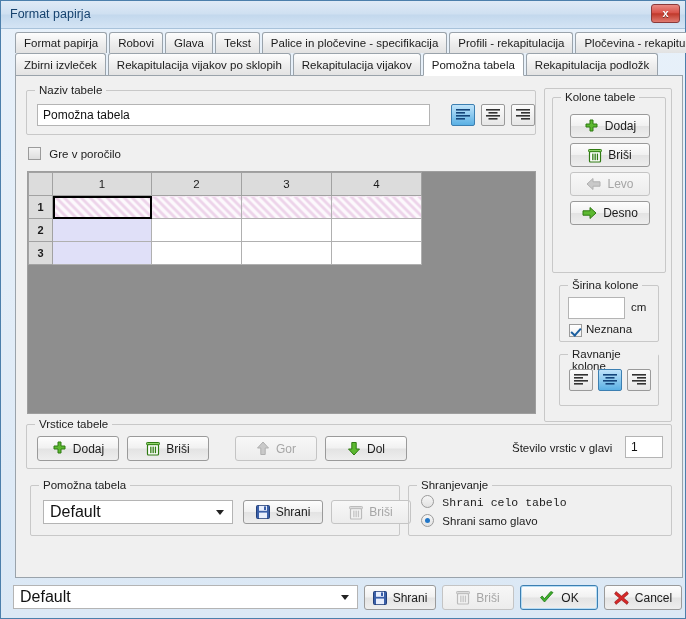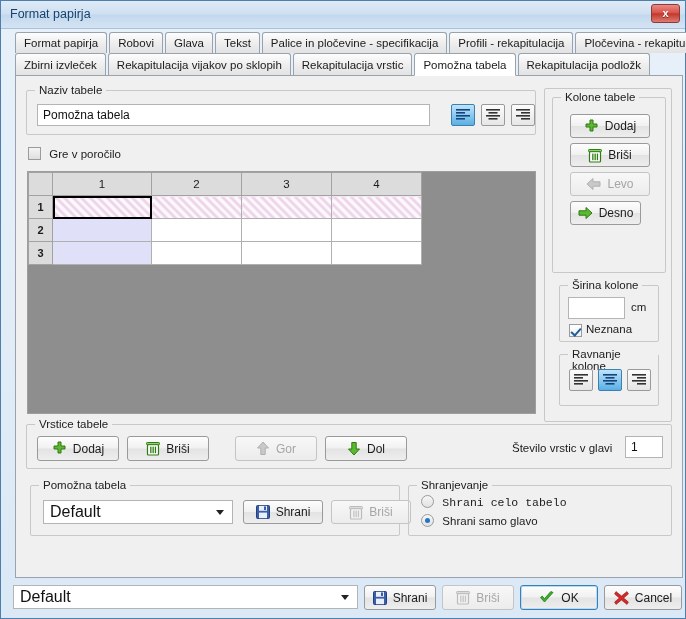--- a/index.html
+++ b/index.html
@@ -173,21 +173,21 @@
       <div class="tab">Robovi</div>
       <div class="tab">Glava</div>
       <div class="tab">Tekst</div>
       <div class="tab">Palice in pločevine - specifikacija</div>
       <div class="tab">Profili - rekapitulacija</div>
       <div class="tab">Pločevina - rekapitulacija</div>
     </div>
     <div class="tabrow r2">
       <div class="tab">Zbirni izvleček</div>
       <div class="tab">Rekapitulacija vijakov po sklopih</div>
-      <div class="tab">Rekapitulacija vrstic</div>
+      <div class="tab">Rekapitulacija vijakov</div>
       <div class="tab active">Pomožna tabela</div>
       <div class="tab">Rekapitulacija podložk</div>
     </div>
   </div>
 
   <div class="content">
 
     <div class="group" style="left:10px; top:14px; width:510px; height:45px;">
       <span class="legend">Naziv tabele</span>
       <input class="tinput" style="position: absolute; left: 10px; top: 13px; width: 393px;" value="Pomožna tabela">
@@ -280,21 +280,21 @@
           <span>Briši</span>
         </div>
 
         <div class="btn disabled" style="position:absolute; left:17px; top:74px; width:80px; height:24px;">
           <svg width="15" height="14" viewBox="0 0 15 14">
             <path d="M1 7 L7 1.5 V4.8 H14 V9.2 H7 V12.5 Z" fill="#c9c9c9" stroke="#b0b0b0" stroke-width="1"></path>
           </svg>
           <span>Levo</span>
         </div>
 
-        <div class="btn" style="position:absolute; left:17px; top:103px; width:71px; height:24px;">
+        <div class="btn" style="position:absolute; left:17px; top:103px; width:80px; height:24px;">
           <svg width="15" height="14" viewBox="0 0 15 14">
             <path d="M14 7 L8 1.5 V4.8 H1 V9.2 H8 V12.5 Z" fill="#5cb830" stroke="#2f7a12" stroke-width="1"></path>
           </svg>
           <span>Desno</span>
         </div>
       </div>
 
       <div class="group" style="left:14px; top:196px; width:100px; height:57px;">
         <span class="legend">Širina kolone</span>
         <input class="tinput" style="position: absolute; left: 8px; top: 11px; width: 57px;" value="">

